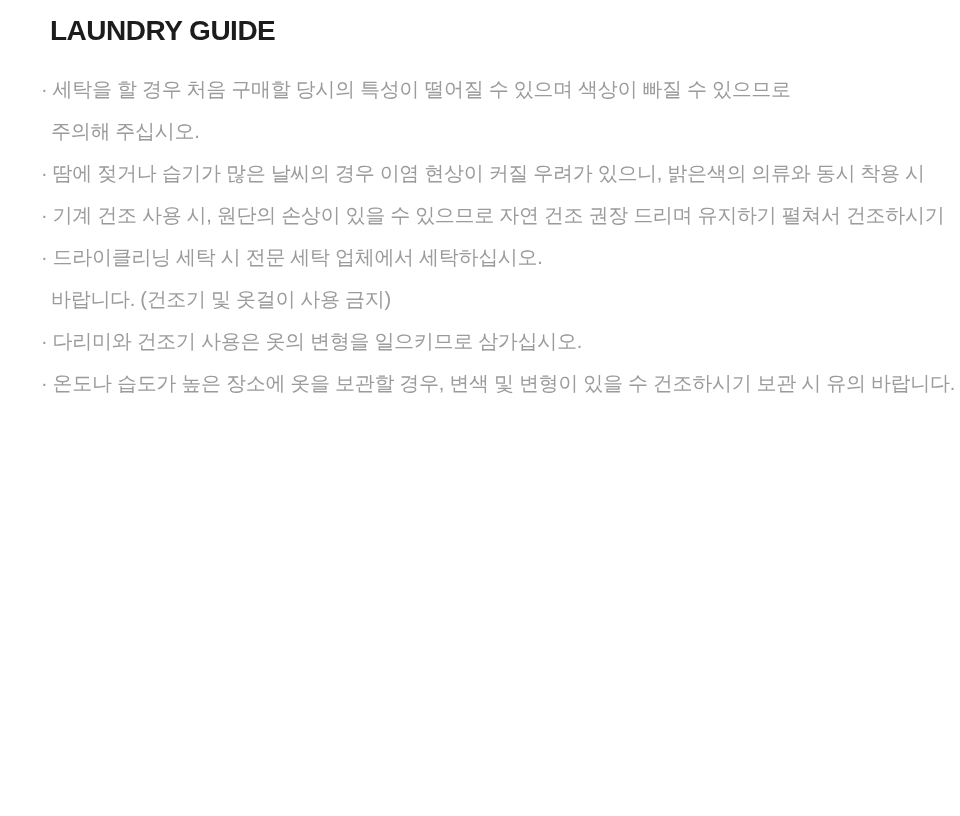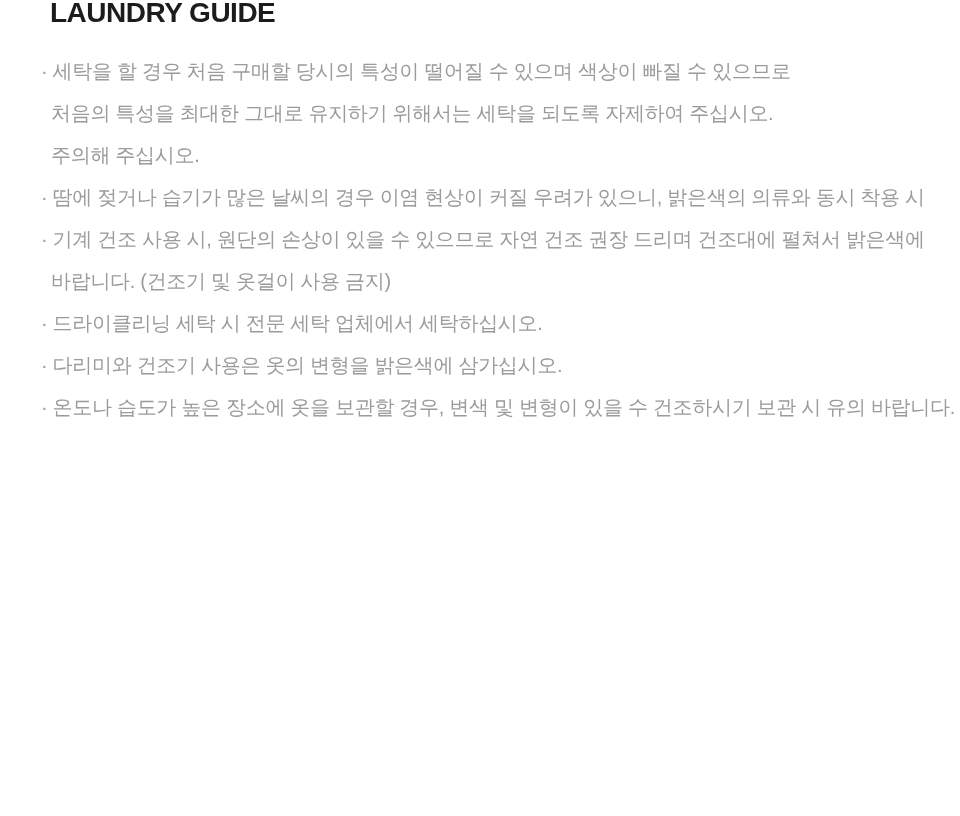--- a/index.html
+++ b/index.html
@@ -11,21 +11,21 @@
     overflow: hidden;
   }
   .page {
     width: 960px;
     height: 816px;
     padding: 0 20px 0 41px;
     background: #ffffff;
   }
   .page-title {
     margin-left: 9px;
-    padding-top: 0;
+    padding-top: 18px;
     font-size: 28px;
     font-weight: 700;
     line-height: 26px;
     letter-spacing: -0.5px;
     color: #1c1c1c;
   }
   .guide-lines {
     margin-top: 24px;
   }
   .guide-line {
@@ -39,22 +39,21 @@
     padding-left: 10px;
   }
 </style>
 </head>
 <body>
 
 <div class="page">
   <h1 class="page-title">LAUNDRY GUIDE</h1>
   <div class="guide-lines" id="guide-lines">
       <div class="guide-line">· 세탁을 할 경우 처음 구매할 당시의 특성이 떨어질 수 있으며 색상이 빠질 수 있으므로</div>
-      <div class="guide-line indent">처음의 특성을 최대한 그대로 유지하기 위해서는 세탁을 되도록 자제하여 주십시오.</div>
       <div class="guide-line indent">주의해 주십시오.</div>
       <div class="guide-line">· 땀에 젖거나 습기가 많은 날씨의 경우 이염 현상이 커질 우려가 있으니, 밝은색의 의류와 동시 착용 시</div>
-      <div class="guide-line">· 기계 건조 사용 시, 원단의 손상이 있을 수 있으므로 자연 건조 권장 드리며 건조대에 펼쳐서 밝은색에</div>
+      <div class="guide-line">· 기계 건조 사용 시, 원단의 손상이 있을 수 있으므로 자연 건조 권장 드리며 유지하기 펼쳐서 건조하시기</div>
+      <div class="guide-line">· 드라이클리닝 세탁 시 전문 세탁 업체에서 세탁하십시오.</div>
       <div class="guide-line indent">바랍니다. (건조기 및 옷걸이 사용 금지)</div>
-      <div class="guide-line">· 드라이클리닝 세탁 시 전문 세탁 업체에서 세탁하십시오.</div>
-      <div class="guide-line">· 다리미와 건조기 사용은 옷의 변형을 밝은색에 삼가십시오.</div>
+      <div class="guide-line">· 다리미와 건조기 사용은 옷의 변형을 일으키므로 삼가십시오.</div>
       <div class="guide-line">· 온도나 습도가 높은 장소에 옷을 보관할 경우, 변색 및 변형이 있을 수 건조하시기 보관 시 유의 바랍니다.</div>
     </div>
 </div>
 
 </body></html>

